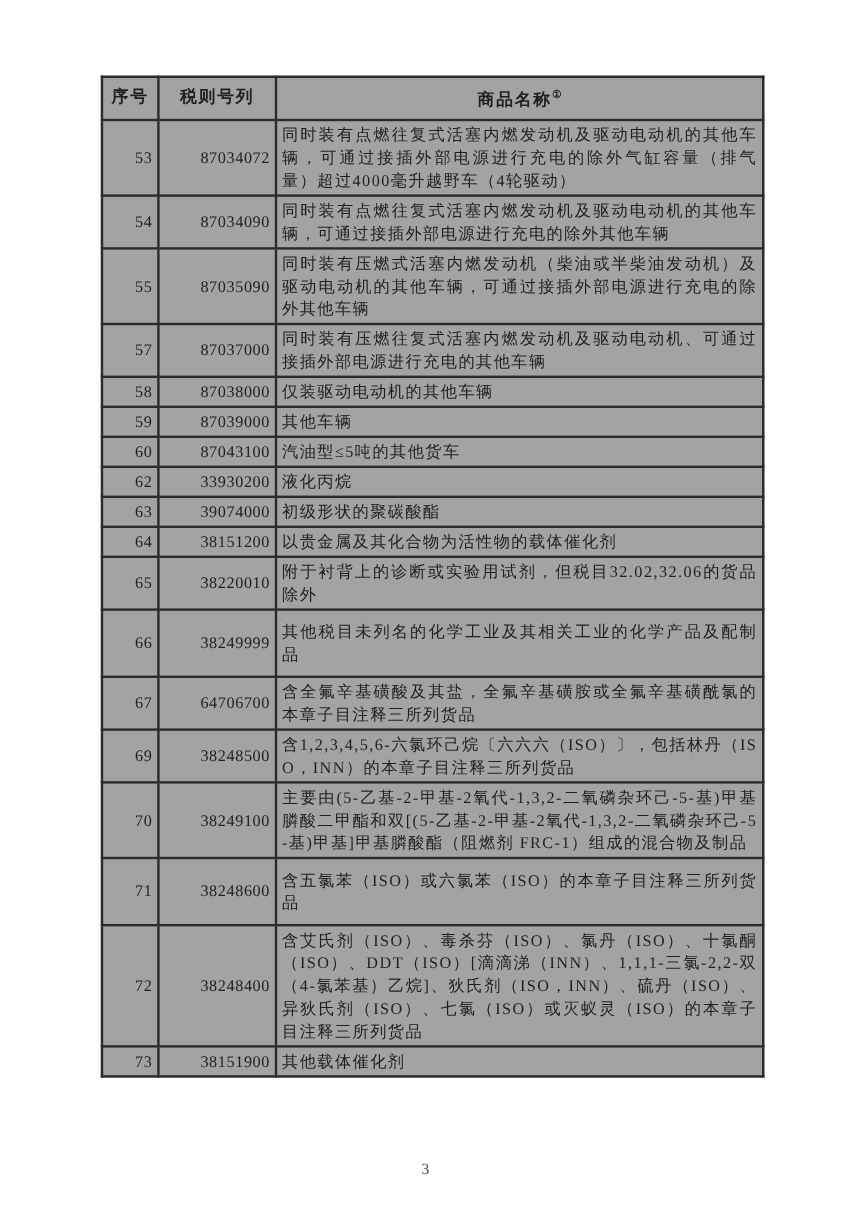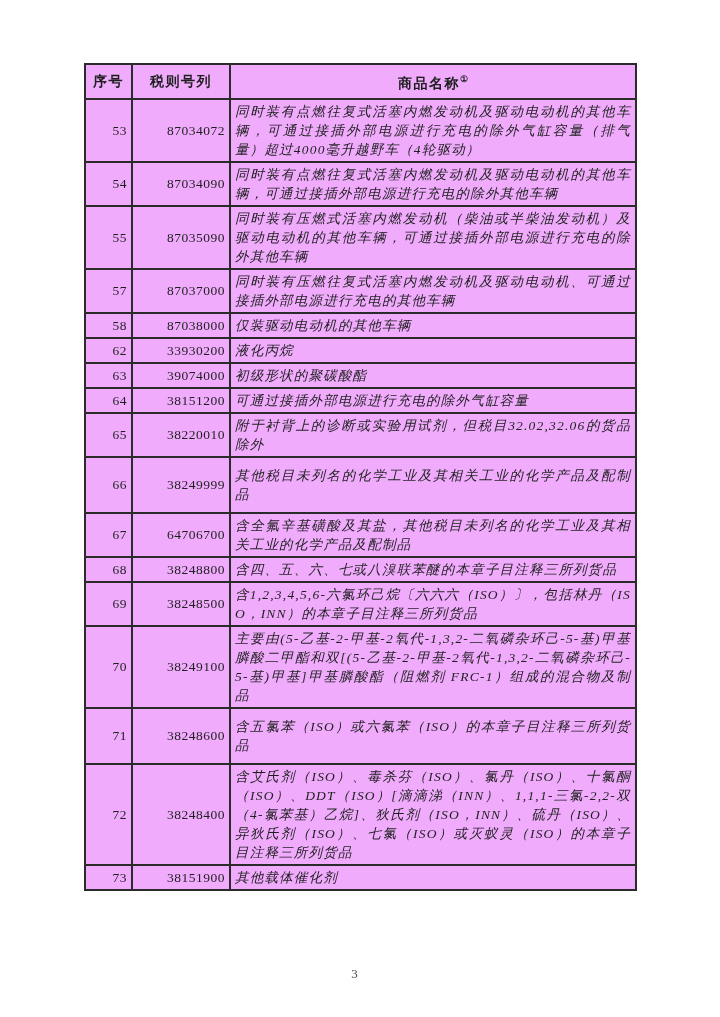--- a/index.html
+++ b/index.html
@@ -20,21 +20,21 @@
     inset: 0;
     background: #ffffff;
   }
   table.tariff {
     position: absolute;
     left: 84px;
     top: 63px;
     width: 551px;
     border-collapse: collapse;
     table-layout: fixed;
-    background: #f0abfc;
+    background: #a3a3a3;
   }
   table.tariff th,
   table.tariff td {
     border: 2px solid #2b2b2b;
     font-size: 13.5px;
     line-height: 19px;
     padding: 2px 4px;
     vertical-align: middle;
     word-break: break-all;
   }
@@ -46,21 +46,20 @@
     padding: 5px 2px;
   }
   td.c-no, td.c-code {
     text-align: right;
     letter-spacing: 0.5px;
     font-size: 13.5px;
   }
   td.c-name {
     text-align: justify;
     letter-spacing: 1.2px;
-    font-style: italic;
   }
   tr.roomy td {
     padding-top: 8px;
     padding-bottom: 8px;
   }
   th .sup {
     font-size: 9px;
     vertical-align: super;
     letter-spacing: 0;
   }
@@ -113,53 +112,58 @@
         <td class="c-no">57</td>
         <td class="c-code">87037000</td>
         <td class="c-name">同时装有压燃往复式活塞内燃发动机及驱动电动机、可通过接插外部电源进行充电的其他车辆</td>
       </tr>
       <tr>
         <td class="c-no">58</td>
         <td class="c-code">87038000</td>
         <td class="c-name">仅装驱动电动机的其他车辆</td>
       </tr>
       <tr>
+        <td class="c-no">59</td>
+        <td class="c-code">87039000</td>
+        <td class="c-name">其他车辆</td>
+      </tr>
+      <tr>
+        <td class="c-no">60</td>
+        <td class="c-code">87043100</td>
+        <td class="c-name">汽油型≤5吨的其他货车</td>
+      </tr>
+      <tr>
         <td class="c-no">62</td>
         <td class="c-code">33930200</td>
         <td class="c-name">液化丙烷</td>
       </tr>
       <tr>
         <td class="c-no">63</td>
         <td class="c-code">39074000</td>
         <td class="c-name">初级形状的聚碳酸酯</td>
       </tr>
       <tr>
         <td class="c-no">64</td>
         <td class="c-code">38151200</td>
-        <td class="c-name">可通过接插外部电源进行充电的除外气缸容量</td>
+        <td class="c-name">以贵金属及其化合物为活性物的载体催化剂</td>
       </tr>
       <tr>
         <td class="c-no">65</td>
         <td class="c-code">38220010</td>
         <td class="c-name">附于衬背上的诊断或实验用试剂，但税目32.02,32.06的货品除外</td>
       </tr>
       <tr class="roomy">
         <td class="c-no">66</td>
         <td class="c-code">38249999</td>
         <td class="c-name">其他税目未列名的化学工业及其相关工业的化学产品及配制品</td>
       </tr>
       <tr>
         <td class="c-no">67</td>
         <td class="c-code">64706700</td>
-        <td class="c-name">含全氟辛基磺酸及其盐，其他税目未列名的化学工业及其相关工业的化学产品及配制品</td>
-      </tr>
-      <tr>
-        <td class="c-no">68</td>
-        <td class="c-code">38248800</td>
-        <td class="c-name">含四、五、六、七或八溴联苯醚的本章子目注释三所列货品</td>
+        <td class="c-name">含全氟辛基磺酸及其盐，全氟辛基磺胺或全氟辛基磺酰氯的本章子目注释三所列货品</td>
       </tr>
       <tr>
         <td class="c-no">69</td>
         <td class="c-code">38248500</td>
         <td class="c-name">含1,2,3,4,5,6-六氯环己烷〔六六六（ISO）〕，包括林丹（ISO，INN）的本章子目注释三所列货品</td>
       </tr>
       <tr>
         <td class="c-no">70</td>
         <td class="c-code">38249100</td>
         <td class="c-name">主要由(5-乙基-2-甲基-2氧代-1,3,2-二氧磷杂环己-5-基)甲基膦酸二甲酯和双[(5-乙基-2-甲基-2氧代-1,3,2-二氧磷杂环己-5-基)甲基]甲基膦酸酯（阻燃剂 FRC-1）组成的混合物及制品</td>

